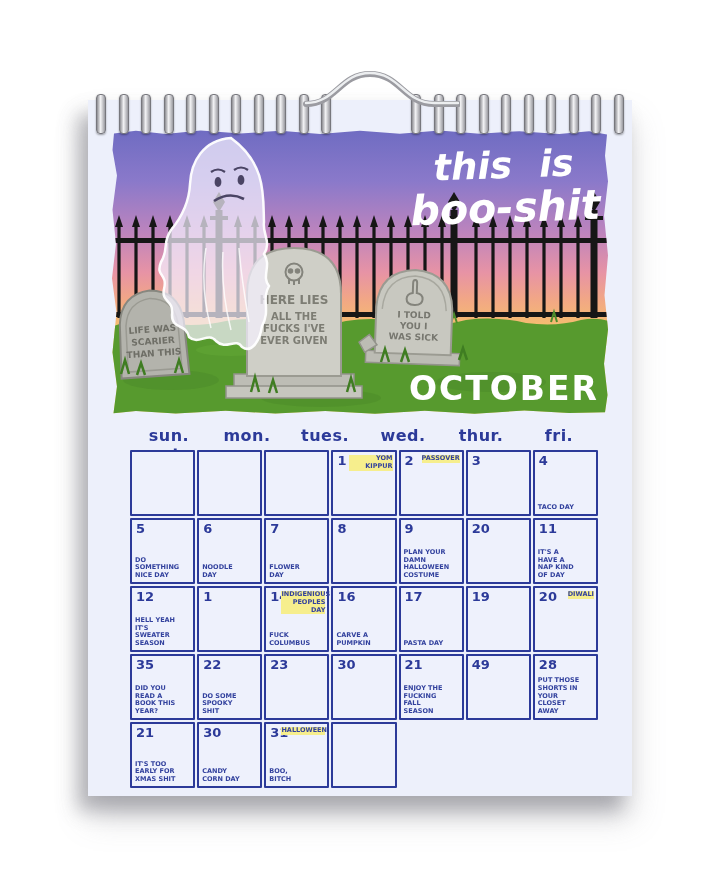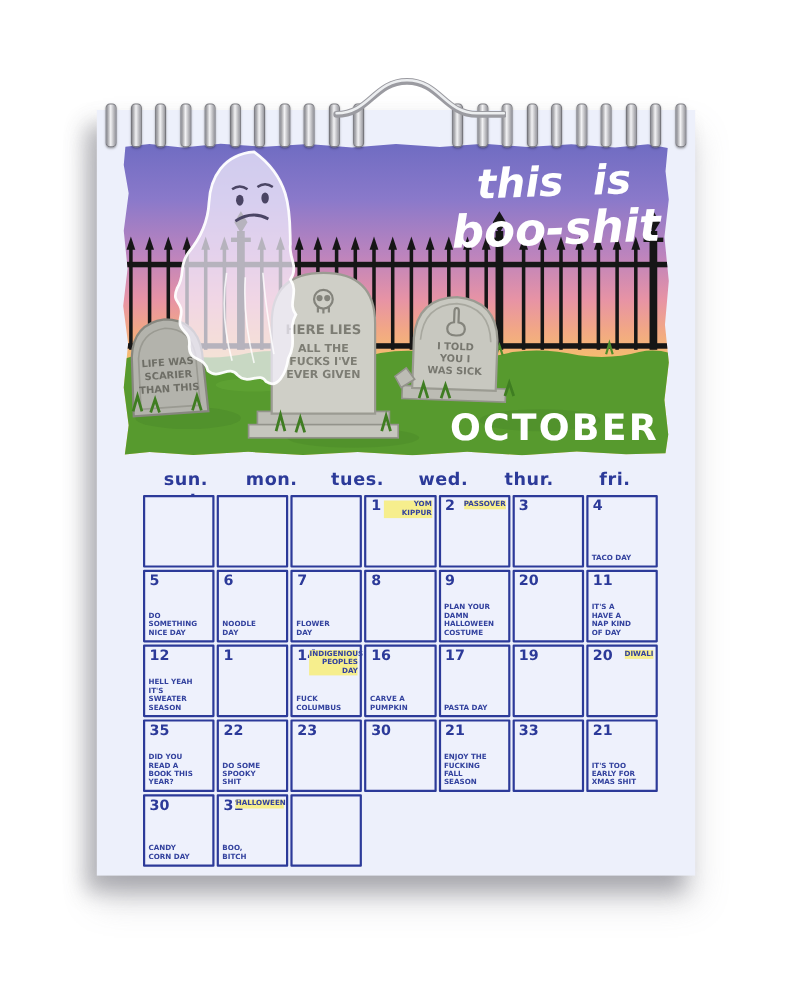--- a/index.html
+++ b/index.html
@@ -281,21 +281,25 @@
           <span class="day-num">23</span>
         </div>
         <div class="cal-cell">
           <span class="day-num">30</span>
         </div>
         <div class="cal-cell">
           <span class="day-num">21</span>
           <span class="bottom-note">ENJOY THE FUCKING FALL SEASON</span>
         </div>
         <div class="cal-cell">
-          <span class="day-num">33</span>
+          <span class="day-num">49</span>
+        </div>
+        <div class="cal-cell">
+          <span class="day-num">28</span>
+          <span class="bottom-note">PUT THOSE SHORTS IN YOUR CLOSET AWAY</span>
         </div>
         <div class="cal-cell">
           <span class="day-num">21</span>
           <span class="bottom-note">IT'S TOO EARLY FOR XMAS SHIT</span>
         </div>
         <div class="cal-cell">
           <span class="day-num">30</span>
           <span class="bottom-note">CANDY CORN DAY</span>
         </div>
         <div class="cal-cell">

